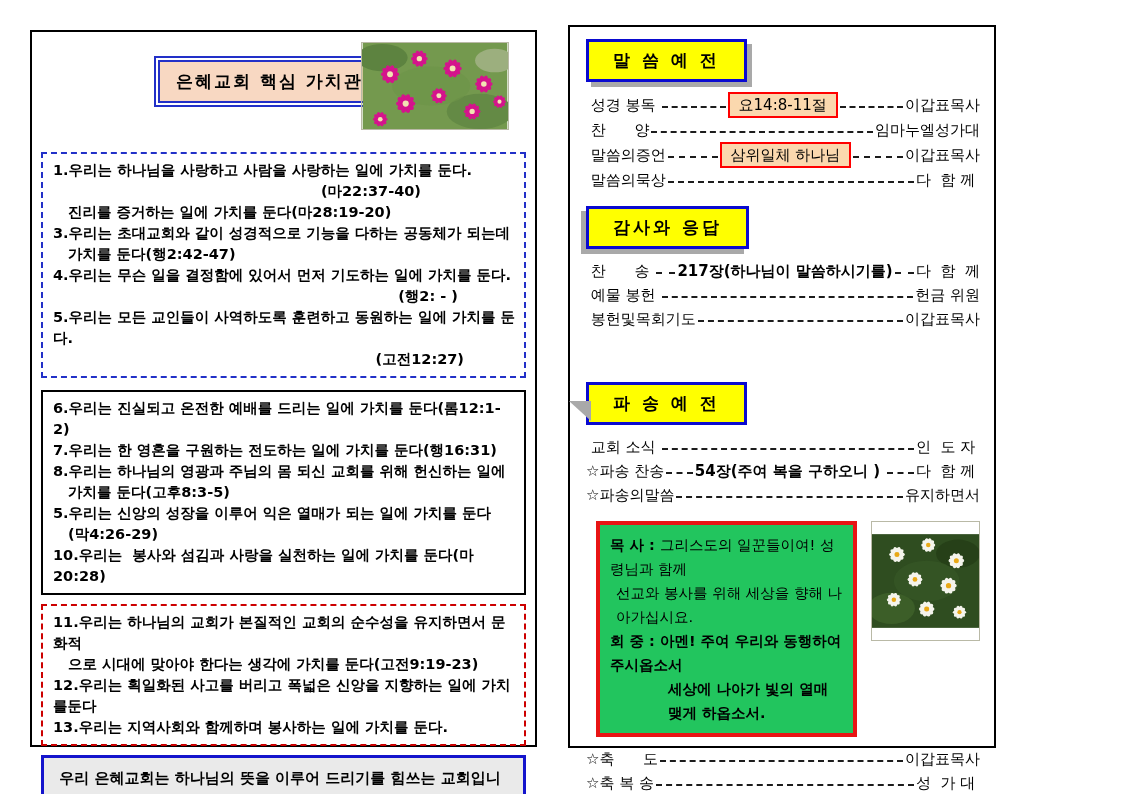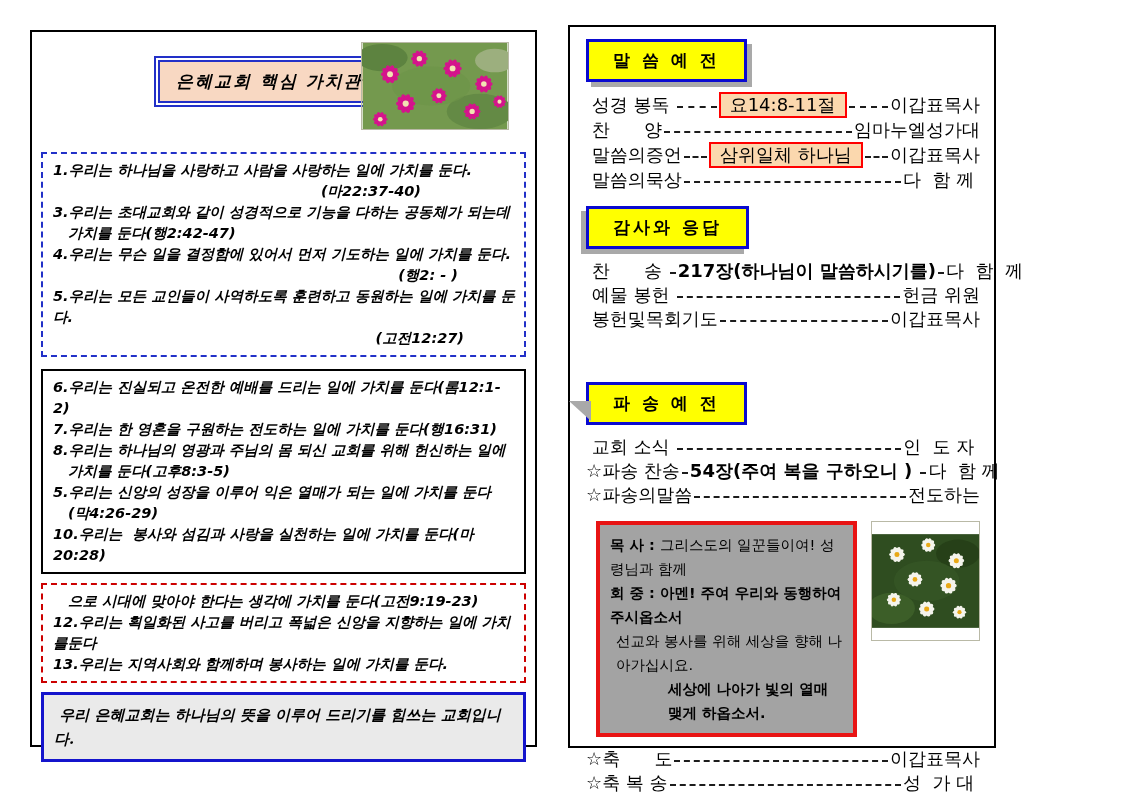--- a/index.html
+++ b/index.html
@@ -1,19 +1,19 @@
 <!DOCTYPE html>
 <html><head>
 <meta charset="utf-8">
 <style>
   * { margin:0; padding:0; box-sizing:border-box; }
   html,body { width:1123px; height:794px; background:#ffffff; overflow:hidden;
               font-family:"DejaVu Sans","Liberation Sans",sans-serif; color:#000; }
   .page { position:absolute; background:#fff; border:2px solid #000; }
-  #page-left  { left:30px;  top:30px; width:507px; height:717px;font-style:italic; }
+  #page-left  { left:30px;  top:30px; width:507px; height:717px; }
   #page-right { left:568px; top:25px; width:428px; height:723px; }
 
   
   .title-row { position:relative; height:108px; }
   .title-outer { position:absolute; left:122px; top:24px; border:2px solid #2230c8; padding:2px; background:#fff; }
   .title-inner { border:2px solid #2230c8; background:#f8d8c2; padding:8px 16px;
                  font-weight:bold; font-size:17px; letter-spacing:2px; white-space:pre; }
   .photo { position:absolute; border:1px solid #b9b9a6; }
   #flower-left { right:26px; top:10px; width:148px; height:88px; }
 
@@ -33,30 +33,30 @@
   .rp-inner { padding:12px 14px 0 16px; }
   .sec-head { position:relative; display:inline-block; background:#ffff00; border:3px solid #0a0ad0;
               font-weight:bold; font-size:17px; letter-spacing:3px; padding:7px 24px; white-space:pre; }
   .shadow-br { box-shadow:5px 5px 0 #a9a9a9; }
   .shadow-bl { box-shadow:-5px 5px 0 #a9a9a9; }
   .head-wrap { margin-bottom:6px; }
   .flag-tri { position:relative;margin-top:37px; }
   .flag-tri::before { content:""; position:absolute; left:-20px; top:16px; width:0; height:0;
                       border-top:20px solid #a9a9a9; border-left:22px solid transparent; }
   .rows { margin:10px 0 14px 0; }
-  .row { display:flex; align-items:center; font-size:18px; line-height:24px; white-space:pre; }
+  .row { display:flex; align-items:center; font-size:15px; line-height:24px; white-space:pre; }
   .lbl { flex:0 0 auto; }
   .rgt { flex:0 0 auto; }
   .leader { flex:1 1 auto; min-width:10px; position:relative; height:1em; }
   .leader::after { content:""; position:absolute; left:2px; right:2px; top:56%; border-top:2px dashed #1c1c1c; }
   .chip { flex:0 0 auto; border:2px solid #ff0000; background:#fbd8ae; font-weight:normal; padding:0 9px; line-height:22px; }
   .mid  { flex:0 0 auto; font-weight:bold; }
 
   .resp-row { display:flex; margin:4px 0 10px 10px; }
-  #responsive-box { width:322px; border:4px solid #e81414; background:#a3a3a3;
+  #responsive-box { width:322px; border:4px solid #e81414; background:#22c55e;
                     padding:8px 10px; font-size:14.5px; line-height:24px; }
   #responsive-box .speaker { font-weight:bold; }
   .r-ind1 { padding-left:6px; }
   .r-bold { font-weight:bold; }
   .r-ind2 { padding-left:58px; }
   #flower-right { position:static; width:137px; height:120px; margin-left:14px; }
 
   .note { font-size:15px; line-height:26px; margin-top:2px; }
 </style>
 </head>
@@ -94,39 +94,41 @@
       <use href="#pf" transform="translate(78,54) scale(0.85)"></use>
       <use href="#pf" transform="translate(112,70) scale(0.9)"></use>
       <use href="#pf" transform="translate(18,78) scale(0.8)"></use>
       <use href="#pf" transform="translate(140,60) scale(0.7)"></use>
     </svg>
   </div>
 
   <div class="vbox" id="box1">
     <div class="ln">1.우리는 하나님을 사랑하고 사람을 사랑하는 일에 가치를 둔다.</div>
     <div class="ln ref-r1">(마22:37-40)</div>
+    <div class="ln ind">진리를 증거하는 일에 가치를 둔다(마28:19-20)</div>
     <div class="ln">3.우리는 초대교회와 같이 성경적으로 기능을 다하는 공동체가 되는데</div>
     <div class="ln ind">가치를 둔다(행2:42-47)</div>
     <div class="ln">4.우리는 무슨 일을 결정함에 있어서 먼저 기도하는 일에 가치를 둔다.</div>
     <div class="ln ref-r4">(행2: - )</div>
     <div class="ln">5.우리는 모든 교인들이 사역하도록 훈련하고 동원하는 일에 가치를 둔다.</div>
     <div class="ln ref-r5">(고전12:27)</div>
   </div>
 
   <div class="vbox" id="box2">
     <div class="ln">6.우리는 진실되고 온전한 예배를 드리는 일에 가치를 둔다(롬12:1-2)</div>
     <div class="ln">7.우리는 한 영혼을 구원하는 전도하는 일에 가치를 둔다(행16:31)</div>
     <div class="ln">8.우리는 하나님의 영광과 주님의 몸 되신 교회를 위해 헌신하는 일에</div>
     <div class="ln ind">가치를 둔다(고후8:3-5)</div>
     <div class="ln">5.우리는 신앙의 성장을 이루어 익은 열매가 되는 일에 가치를 둔다</div>
     <div class="ln ind">(막4:26-29)</div>
     <div class="ln">10.우리는  봉사와 섬김과 사랑을 실천하는 일에 가치를 둔다(마20:28)</div>
   </div>
 
   <div class="vbox" id="box3">
+    <div class="ln">11.우리는 하나님의 교회가 본질적인 교회의 순수성을 유지하면서 문화적</div>
     <div class="ln ind">으로 시대에 맞아야 한다는 생각에 가치를 둔다(고전9:19-23)</div>
     <div class="ln">12.우리는 획일화된 사고를 버리고 폭넓은 신앙을 지향하는 일에 가치를둔다</div>
     <div class="ln">13.우리는 지역사회와 함께하며 봉사하는 일에 가치를 둔다.</div>
   </div>
 
   <div class="vbox" id="box4">
     <div class="ln"> 우리 은혜교회는 하나님의 뜻을 이루어 드리기를 힘쓰는 교회입니다.</div>
 
   </div>
 </div>
@@ -202,29 +204,29 @@
       <div class="row">
         <span class="lbl">☆파송 찬송</span>
         <span class="leader"></span>
         <span class="mid">54장(주여 복을 구하오니 ) </span>
         <span class="leader"></span>
         <span class="rgt">다  함 께 </span>
       </div>
       <div class="row">
         <span class="lbl">☆파송의말씀</span>
         <span class="leader"></span>
-        <span class="rgt">전도하는</span>
+        <span class="rgt">유지하면서</span>
       </div>
     </div>
 
     <div class="resp-row">
       <div id="responsive-box">
         <div class="ln"><span class="speaker">목 사 : </span><span>그리스도의 일꾼들이여! 성령님과 함께</span></div>
+        <div class="ln r-ind1"><span>선교와 봉사를 위해 세상을 향해 나아가십시요.</span></div>
         <div class="ln r-bold"><span class="speaker">회 중 : </span><span>아멘! 주여 우리와 동행하여 주시옵소서</span></div>
-        <div class="ln r-ind1"><span>선교와 봉사를 위해 세상을 향해 나아가십시요.</span></div>
         <div class="ln r-bold r-ind2"><span>세상에 나아가 빛의 열매 맺게 하옵소서.</span></div>
       </div>
       <svg id="flower-right" class="photo" viewBox="0 0 137 120" role="img" aria-label="white wild rose flowers photo">
         <rect width="137" height="120" fill="#2f4d20"></rect>
         <ellipse cx="25" cy="95" rx="30" ry="20" fill="#3c5e28"></ellipse>
         <ellipse cx="110" cy="25" rx="28" ry="18" fill="#264018"></ellipse>
         <ellipse cx="70" cy="60" rx="42" ry="26" fill="#365626" opacity="0.8"></ellipse>
         <defs>
           <g id="wf">
             <g fill="#f4f4ec">

